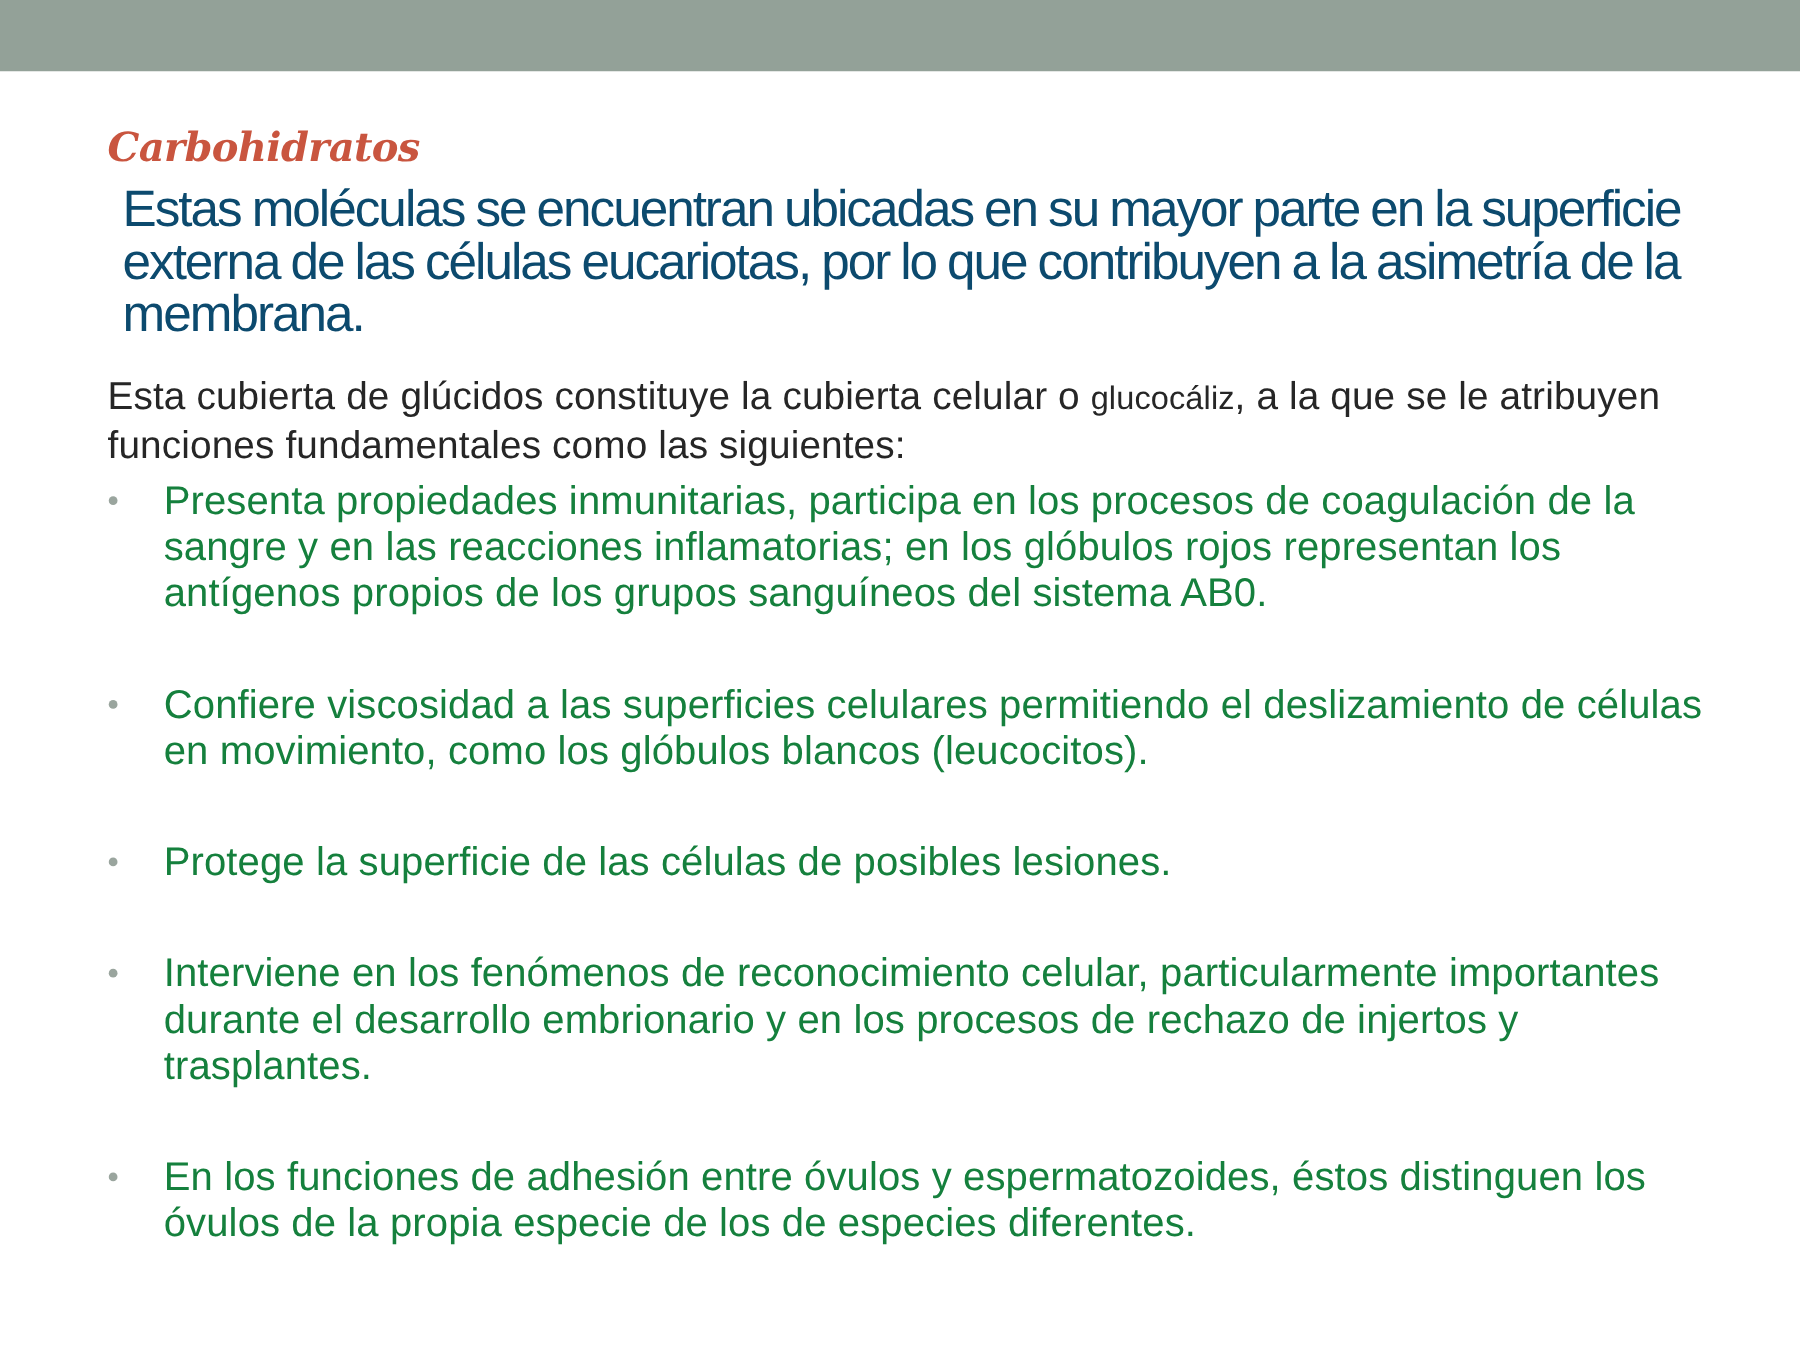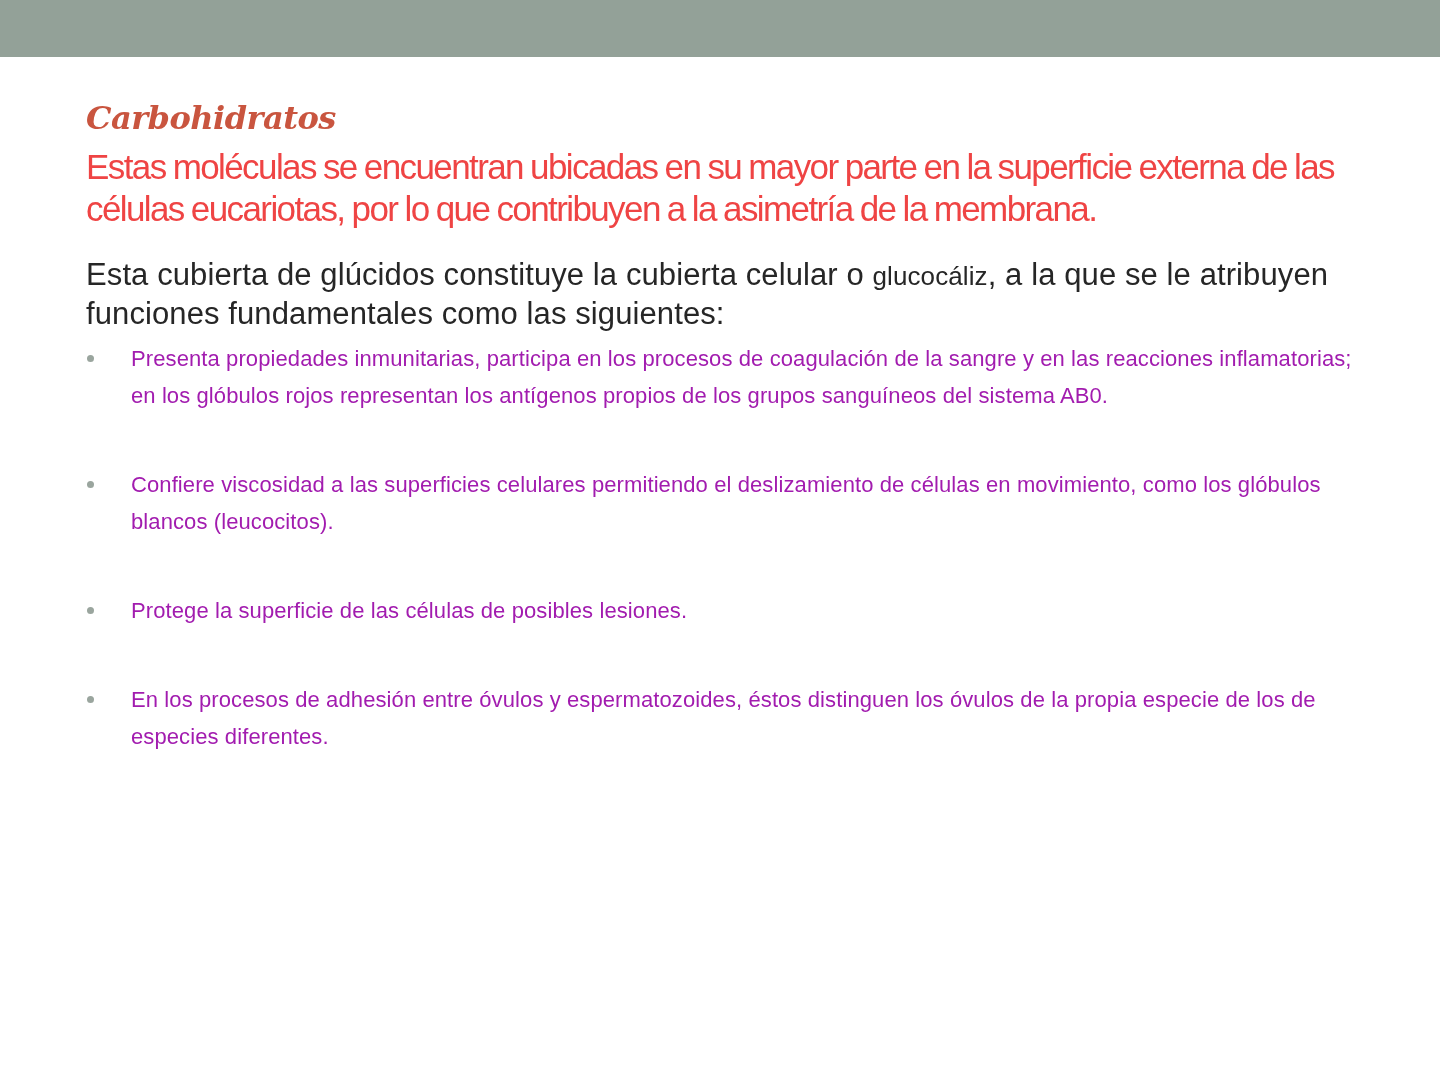--- a/index.html
+++ b/index.html
@@ -34,23 +34,23 @@
       font-style: italic;
       font-weight: bold;
       font-size: 32px;
       color: #c9553f;
       margin: 0;
       line-height: 44px;
       letter-spacing: -0.5px;
     }
     .subtitle {
       font-family: "Liberation Sans", sans-serif;
-      font-size: 35px;
-      color: #ef4444;
-      margin: 6px 0 0 0;
+      font-size: 41px;
+      color: #0c4a6e;
+      margin: 6px 0 0 12px;
       line-height: 42px;
       letter-spacing: -1.6px;
       word-spacing: -1px;
     }
     .intro {
       font-family: "Liberation Sans", sans-serif;
       font-size: 31px;
       color: #262626;
       line-height: 37px;
       margin: 26px 0 0 0;
@@ -61,22 +61,22 @@
     }
     .bullets {
       list-style: none;
       margin: 8px 0 0 0;
       padding: 0;
     }
     .bullet {
       position: relative;
       padding-left: 45px;
       font-family: "Liberation Sans", sans-serif;
-      font-size: 22px;
-      color: #a21caf;
+      font-size: 32px;
+      color: #15803d;
       line-height: 37px;
       margin-bottom: 52px;
       letter-spacing: 0.1px;
     }
     .bullet .dot {
       position: absolute;
       left: 1px;
       top: 15px;
       width: 7px;
       height: 7px;
@@ -104,17 +104,21 @@
       <li class="bullet">
         <span class="dot"></span>
         <span>Confiere viscosidad a las superficies celulares permitiendo el deslizamiento de células en movimiento, como los glóbulos blancos (leucocitos).</span>
       </li>
       <li class="bullet">
         <span class="dot"></span>
         <span>Protege la superficie de las células de posibles lesiones.</span>
       </li>
       <li class="bullet">
         <span class="dot"></span>
-        <span>En los procesos de adhesión entre óvulos y espermatozoides, éstos distinguen los óvulos de la propia especie de los de especies diferentes.</span>
+        <span>Interviene en los fenómenos de reconocimiento celular, particularmente importantes durante el desarrollo embrionario y en los procesos de rechazo de injertos y trasplantes.</span>
+      </li>
+      <li class="bullet">
+        <span class="dot"></span>
+        <span>En los funciones de adhesión entre óvulos y espermatozoides, éstos distinguen los óvulos de la propia especie de los de especies diferentes.</span>
       </li>
     </ul>
   </div>
 </div>
 
 </body></html>

